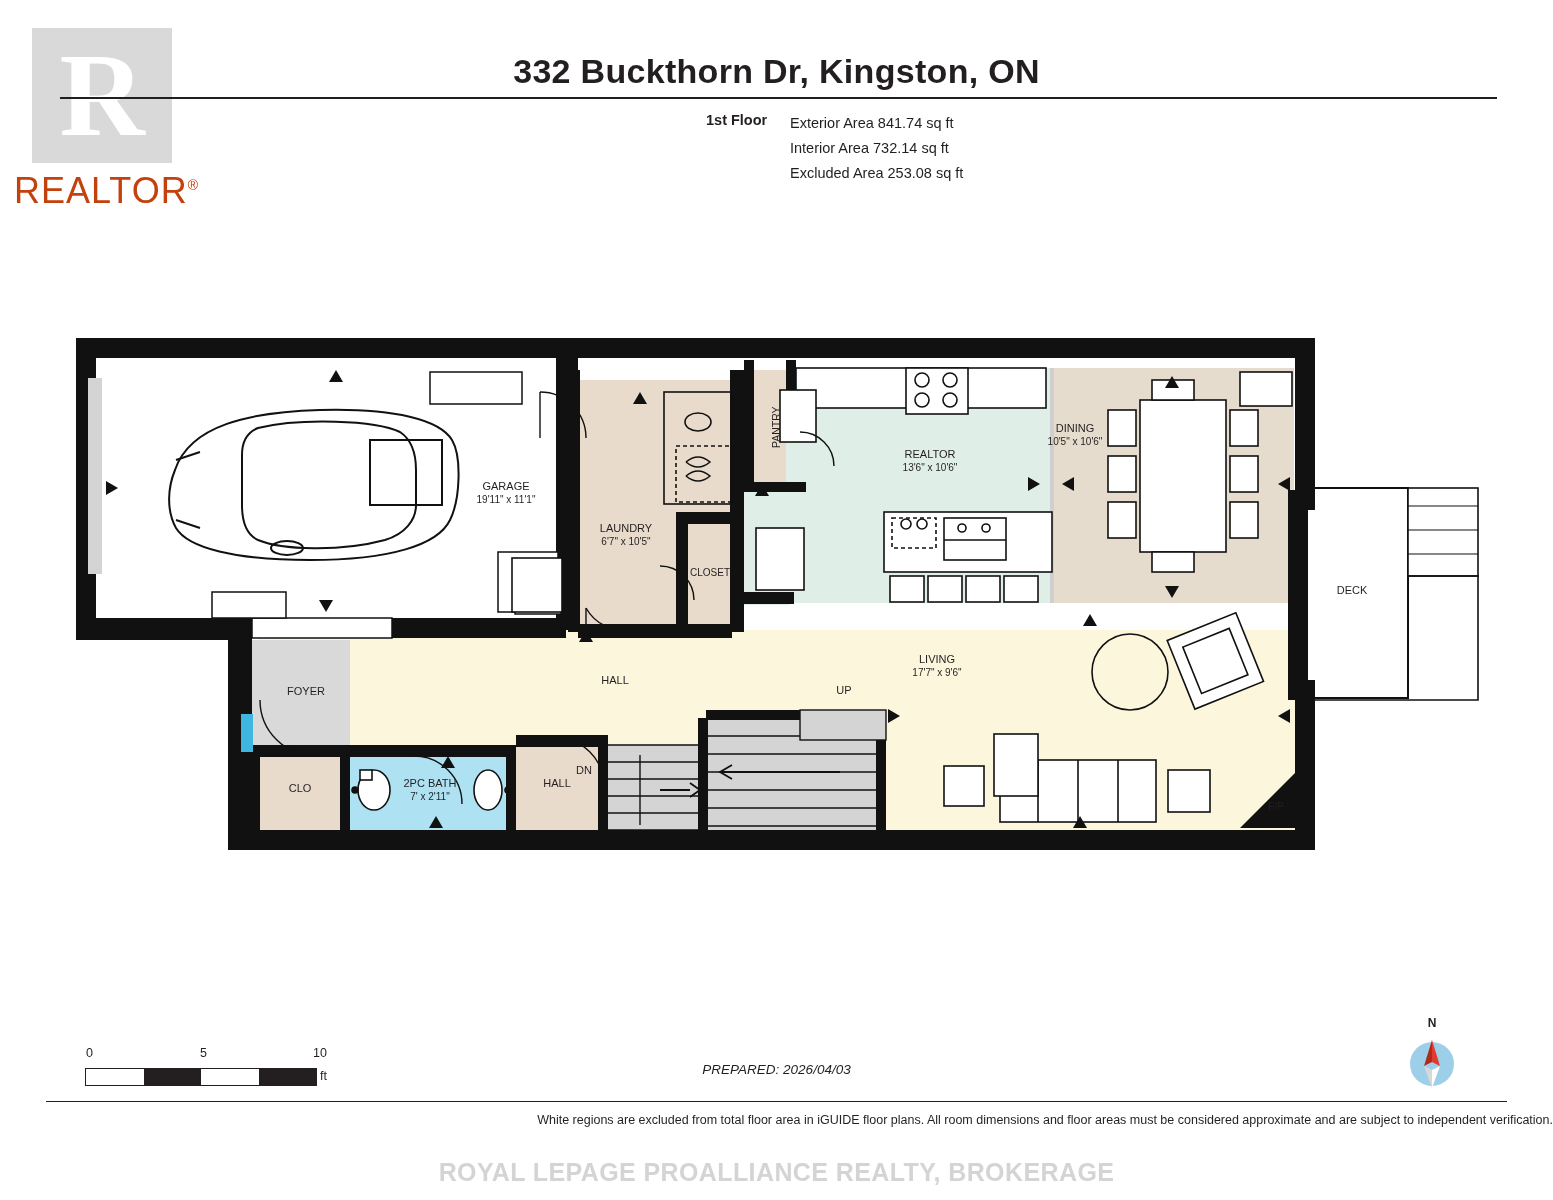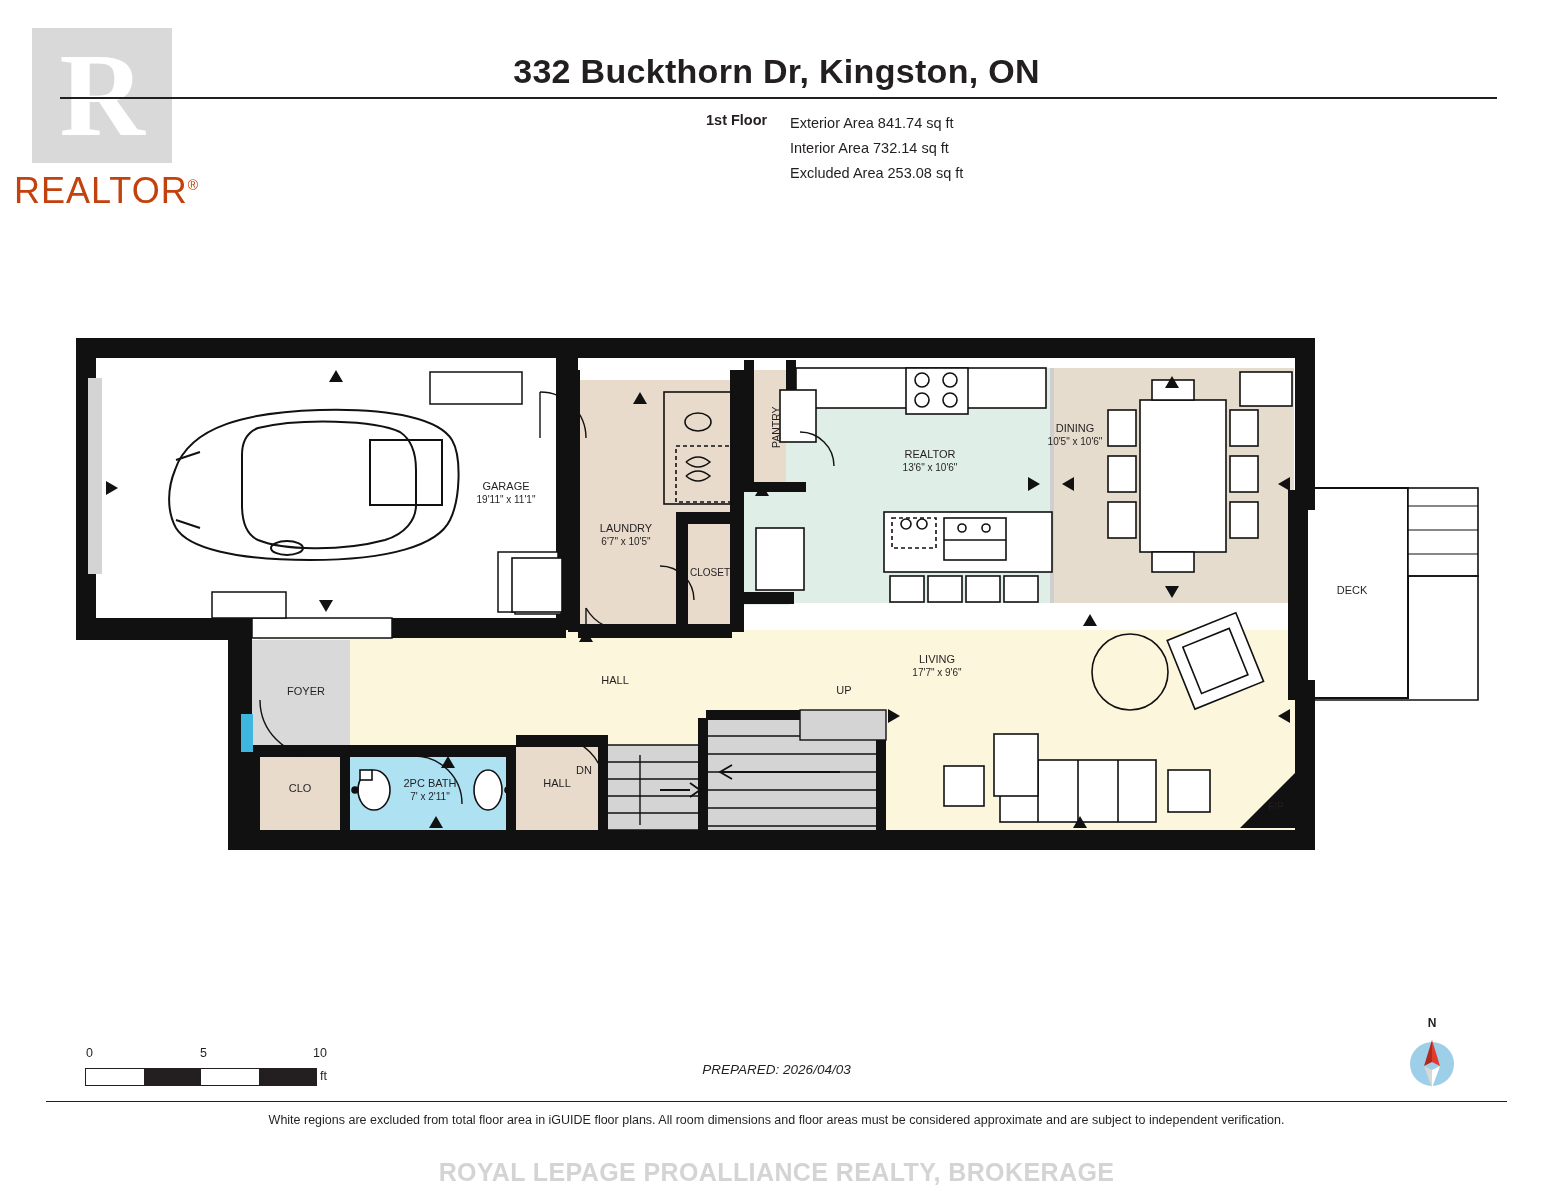--- a/index.html
+++ b/index.html
@@ -24,21 +24,21 @@
   
   .scalebar{position:absolute;left:85px;top:1068px;width:230px;height:16px;border:1px solid #231f20;display:flex;}
   .scalebar div{flex:1;height:100%;}
   .scalebar .b{background:#231f20;}
   .scalebar .w{background:#ffffff;}
   .scale-ticks{position:absolute;left:78px;top:1046px;width:260px;height:16px;font-size:12.5px;}
   .scale-ticks span{position:absolute;}
   .scale-unit{position:absolute;left:320px;top:1069px;font-size:12.5px;}
 
   .prepared{position:absolute;left:0;top:1062px;width:1553px;text-align:center;font-size:13.5px;font-style:italic;}
-  .disclaimer{position:absolute;left:0;top:1113px;width:1553px;text-align:center;font-size:12.5px;}
+  .disclaimer{position:absolute;left:0;top:1113px;width:1553px;text-align:right;font-size:12.5px;}
   .footrule{position:absolute;left:46px;top:1101px;width:1461px;height:1px;background:#231f20;}
 
   .compass{position:absolute;left:1400px;top:1032px;width:64px;height:64px;}
   .compass .n{position:absolute;left:0;top:-16px;width:64px;text-align:center;font-size:12px;font-weight:bold;}
 
   .watermark{position:absolute;left:0;top:1158px;width:1553px;text-align:center;font-size:25px;font-weight:bold;color:rgba(160,160,160,.45);letter-spacing:.4px;}
 
   
   .rlabel{position:absolute;text-align:center;font-size:11px;line-height:13px;color:#231f20;white-space:nowrap;}
   .rlabel .dim{font-size:10px;}

